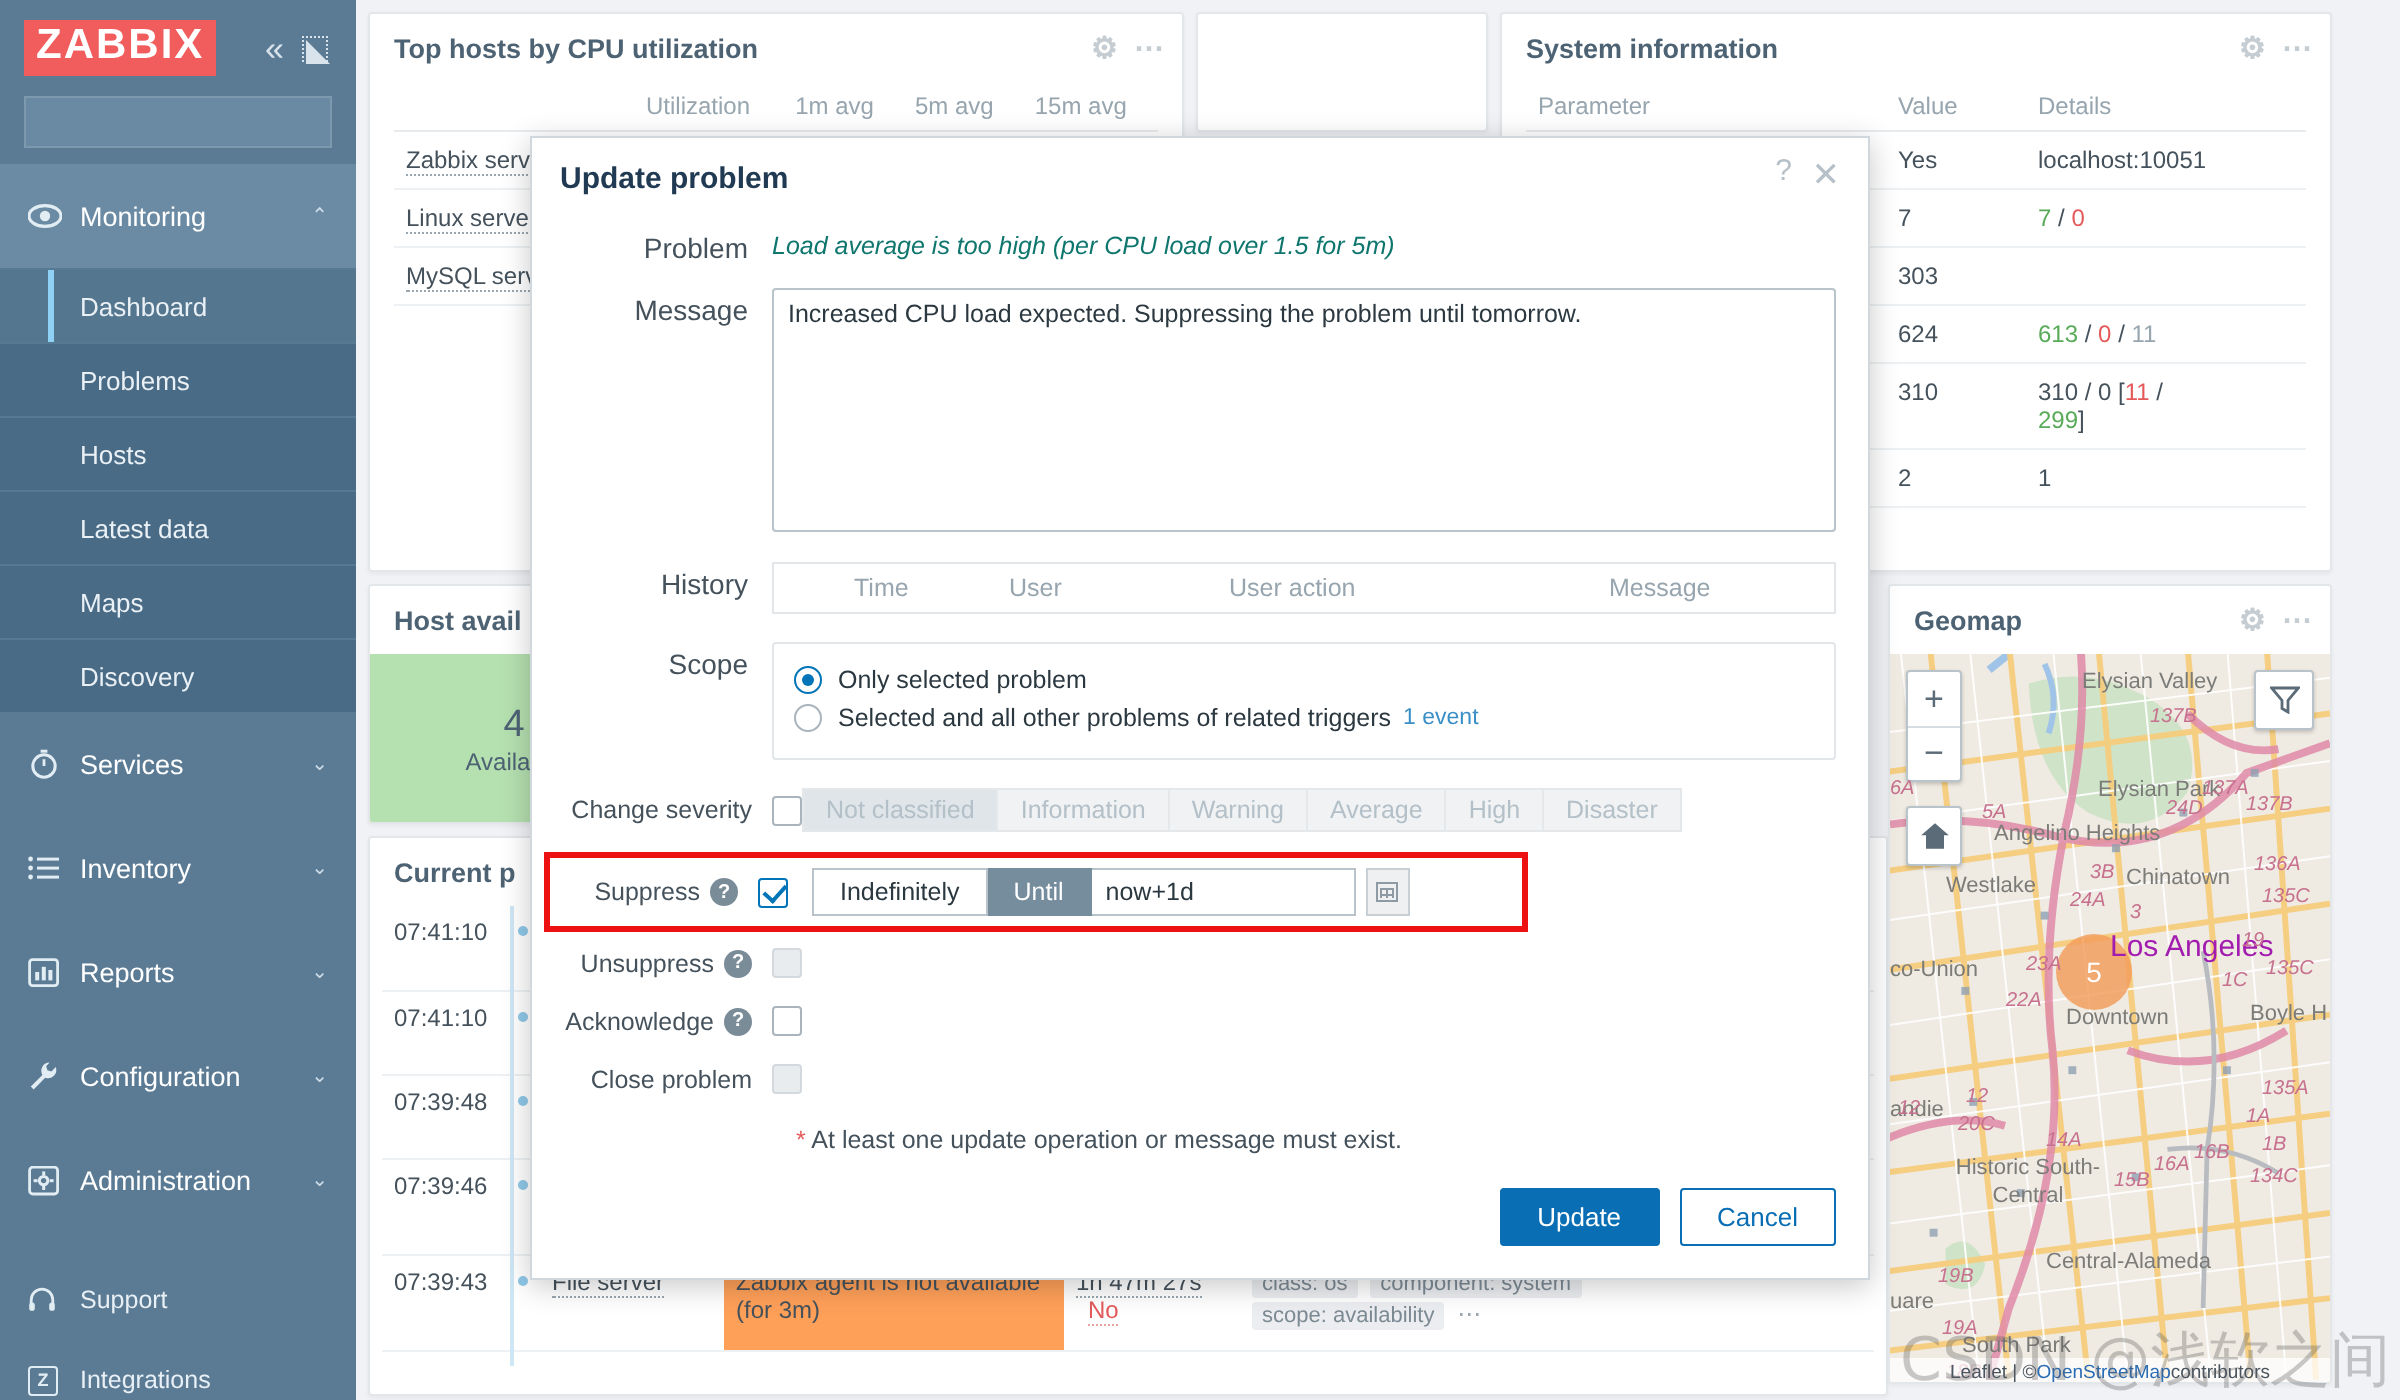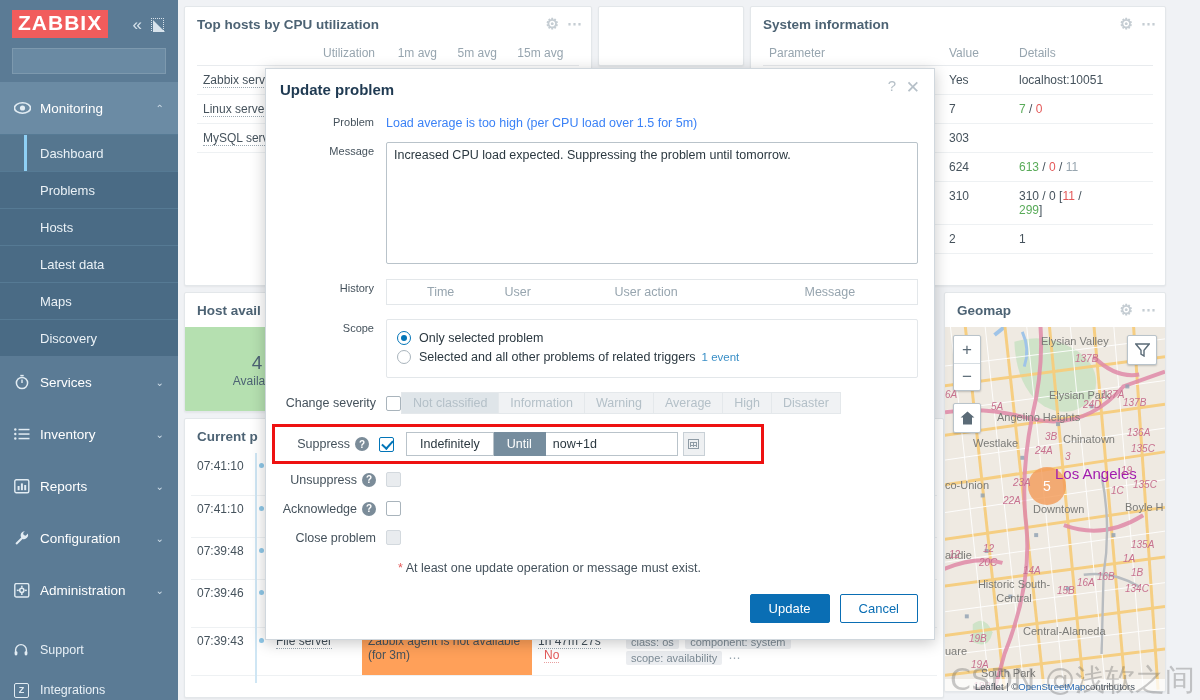--- a/index.html
+++ b/index.html
@@ -214,25 +214,25 @@
   .m-help, .m-close {
     position:absolute; top: 8px; color: #b6c0c8; cursor: pointer;
   }
   .m-help { right: 38px; font-size: 15px; }
   .m-close { right: 14px; font-size: 17px; }
 
   .m-body { padding: 0 16px 0 16px; }
   .frow { display: flex; margin-bottom: 12px; }
   .flbl {
     width: 104px; text-align: right; padding-right: 12px;
-    color: #45525c; font-size: 11px; padding-top: 3px; white-space: nowrap;
+    color: #45525c; font-size: 14px; padding-top: 3px; white-space: nowrap;
     flex-shrink: 0;
   }
   .fval { flex: 1; }
-  .problem-text { color: #3b82f6; font-size: 12.5px; padding-top: 3px; }
+  .problem-text { color: #0f766e; font-size: 12.5px; padding-top: 3px; font-style: italic; }
   textarea.msg {
     width: 100%; height: 122px; resize: none;
     border: 1px solid #b9c3ca; padding: 5px 7px;
     font-family: "Liberation Sans", sans-serif; font-size: 12.5px; color: #2b3840;
     outline: none; border-radius: 2px;
   }
   .hist-tbl { width: 100%; border-collapse: collapse; border: 1px solid #e3e7ea; }
   .hist-tbl th {
     text-align:left; font-weight: normal; color:#97a5af; font-size: 12.5px;
     padding: 5px 10px;

